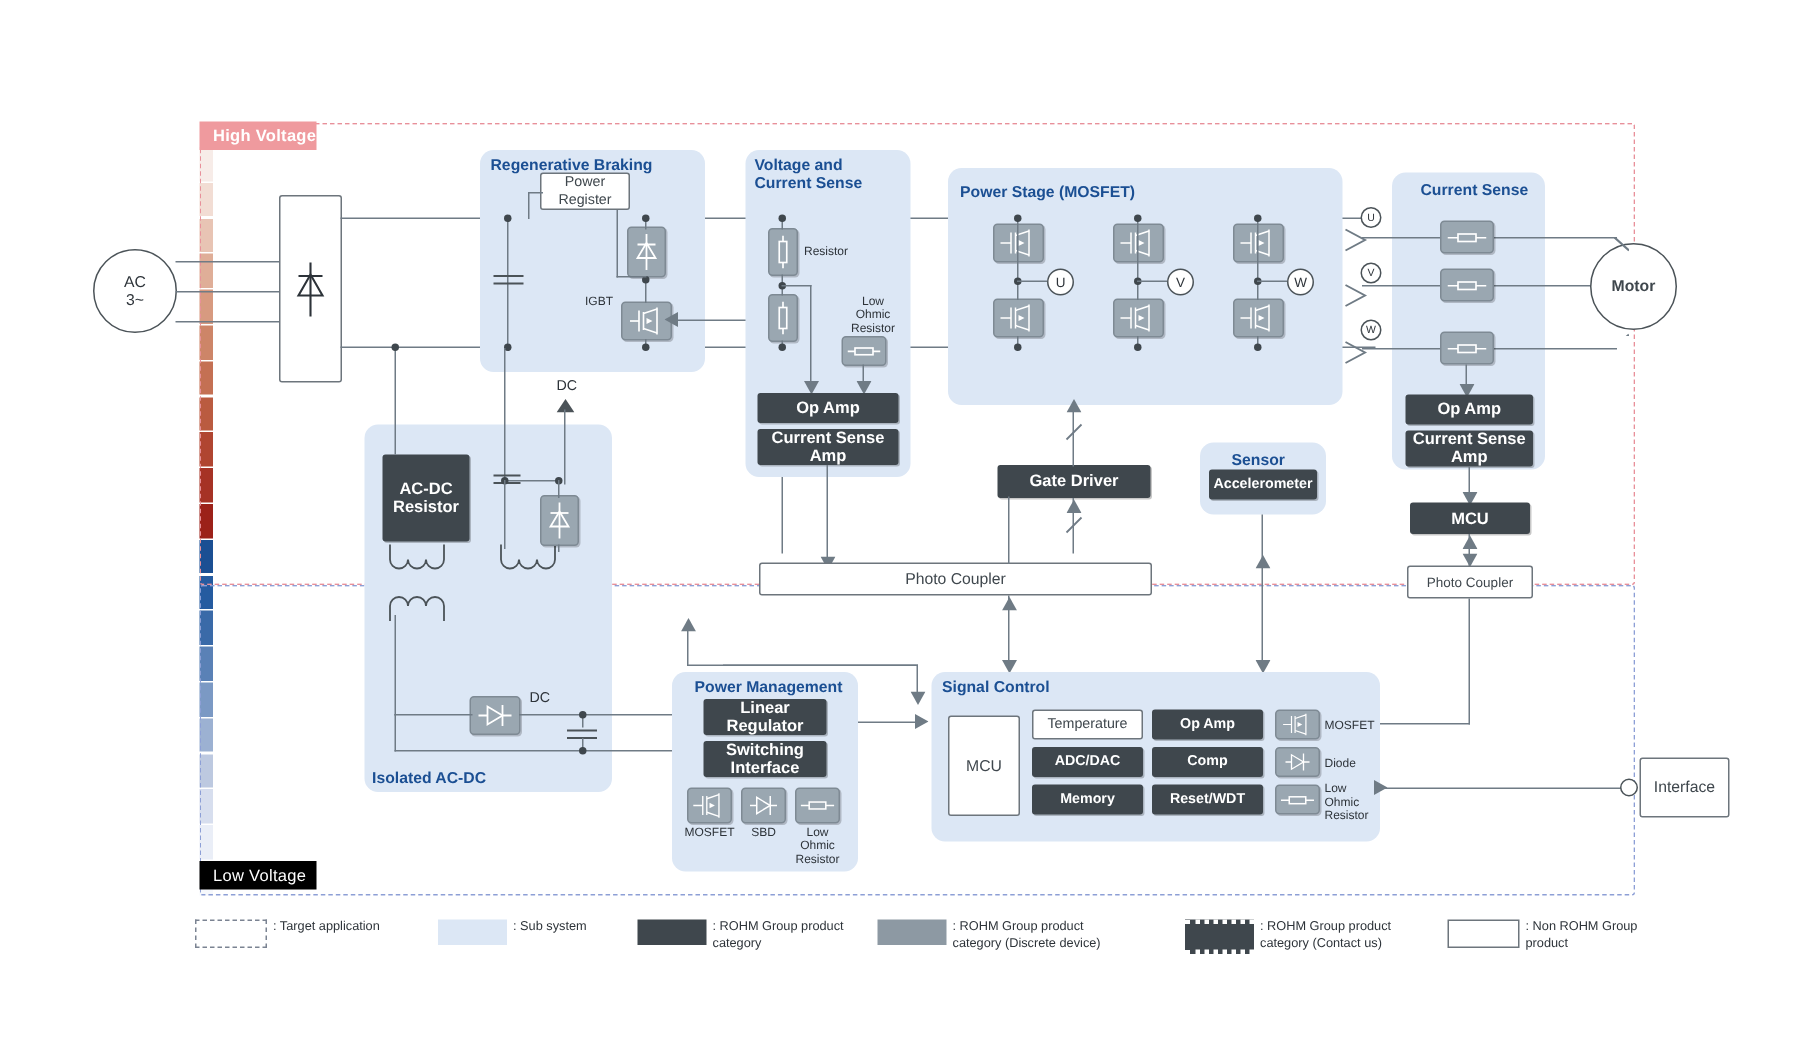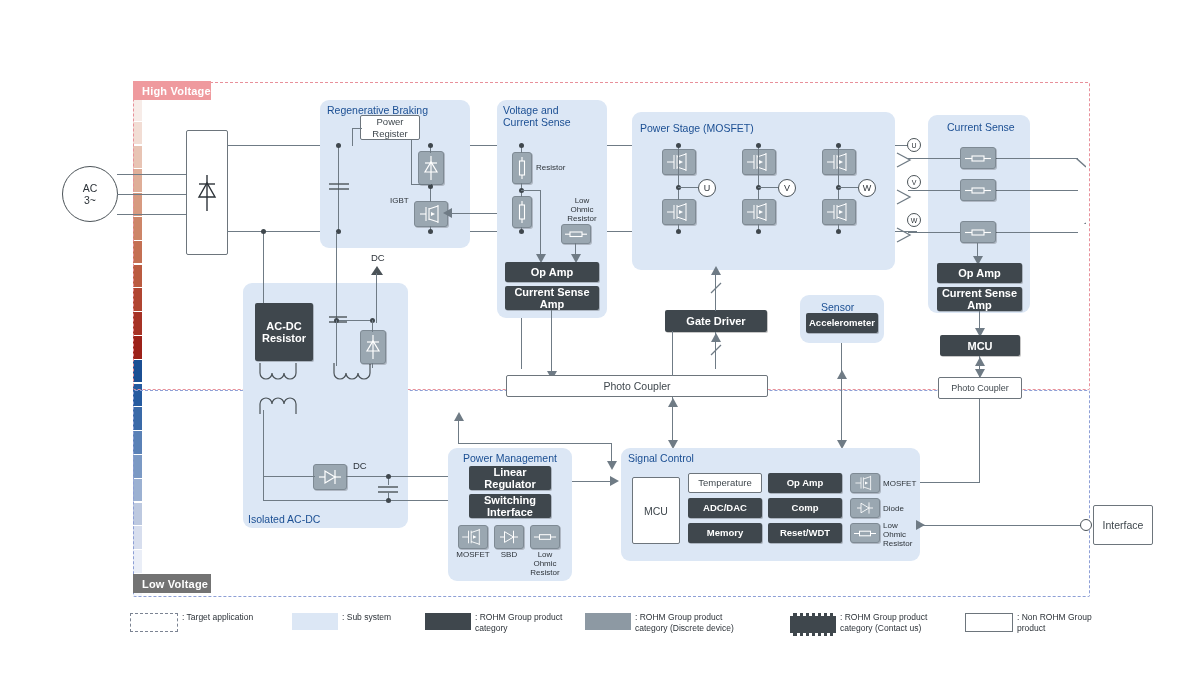--- a/index.html
+++ b/index.html
@@ -3,21 +3,21 @@
 <meta charset="utf-8">
 <style>
   html,body{margin:0;padding:0;background:#ffffff;}
   body{width:1200px;height:700px;position:relative;overflow:hidden;
        font-family:"Liberation Sans","DejaVu Sans",sans-serif;}
   #stage{position:absolute;left:0;top:0;width:1200px;height:700px;}
   .abs{position:absolute;box-sizing:border-box;}
 
   
   .panel{background:#dce7f5;border-radius:9px;}
-  .panel-title{position:absolute;color:#1b4f93;font-weight:normal;font-size:10.5px;
+  .panel-title{position:absolute;color:#1b4f93;font-weight:bold;font-size:10.5px;
                line-height:12px;white-space:pre-line;}
 
   
   .prod{background:#3f474d;color:#ffffff;font-weight:bold;font-size:11px;
         display:flex;align-items:center;justify-content:center;text-align:center;
         line-height:12px;border-radius:2px;box-shadow:1px 1px 0 rgba(0,0,0,.22);}
   
   .nonrohm{background:#ffffff;border:1.3px solid #6d757c;color:#3f474d;
            font-size:10.5px;display:flex;align-items:center;justify-content:center;
            text-align:center;line-height:12px;border-radius:2px;}
@@ -34,21 +34,21 @@
   .wh{height:1.4px;}
   .wv{width:1.4px;}
   .dot{background:#3f474d;border-radius:50%;width:5px;height:5px;}
 
   
   .hv-bound{border:1.6px dashed #e8909a;border-radius:2px;}
   .lv-bound{border:1.6px dashed #8d9fd6;border-radius:2px;}
 
   .tagHV{background:#ef9a9e;color:#ffffff;font-weight:bold;font-size:11px;
          display:flex;align-items:center;padding-left:9px;letter-spacing:.2px;}
-  .tagLV{background:#737373;color:#ffffff;font-weight:bold;font-size:11px;
+  .tagLV{background:#000000;color:#ffffff;font-weight:normal;font-size:11px;
          display:flex;align-items:center;padding-left:9px;letter-spacing:.2px;}
 
   
   .txt{position:absolute;font-size:9.5px;color:#2d3339;}
   .acsrc{border:1.4px solid #4b5358;border-radius:50%;background:#fff;
          display:flex;flex-direction:column;align-items:center;justify-content:center;
          font-size:10.5px;color:#2d3339;line-height:12px;}
   .motor{border:1.4px solid #4b5358;border-radius:50%;background:#fff;
          display:flex;align-items:center;justify-content:center;
          font-size:10.5px;color:#3f474d;font-weight:bold;}
@@ -424,20 +424,23 @@
     </svg>
   <div class="abs prod" style="left:940px;top:335px;width:80px;height:21px;">MCU</div>
   <div class="abs w wv" style="left:979px;top:356px;height:22px;"></div>
   <svg class="abs" style="left:975px;top:357px;" width="10" height="9">
     <polygon points="0,9 10,9 5,0" fill="#6f7b85"></polygon>
     </svg>
   <svg class="abs" style="left:975px;top:369px;" width="10" height="9">
     <polygon points="0,0 10,0 5,9" fill="#6f7b85"></polygon>
     </svg>
 
+  <div class="abs motor" style="left:1060px;top:162px;width:58px;height:58px;">
+    <span>Motor</span>
+    </div>
   <svg class="abs" style="left:1076px;top:158px;" width="10" height="10">
     <line x1="0" y1="0" x2="10" y2="9" stroke="#6f7b85" stroke-width="1.4"></line>
     </svg>
   <svg class="abs" style="left:1076px;top:214px;" width="10" height="10">
     <line x1="0" y1="18" x2="10" y2="9" stroke="#6f7b85" stroke-width="1.4"></line>
     </svg>
 
   <div class="abs panel" style="left:243px;top:283px;width:165px;height:245px;"></div>
   <div class="panel-title" style="left:248px;top:513px;">Isolated AC-DC</div>
 

